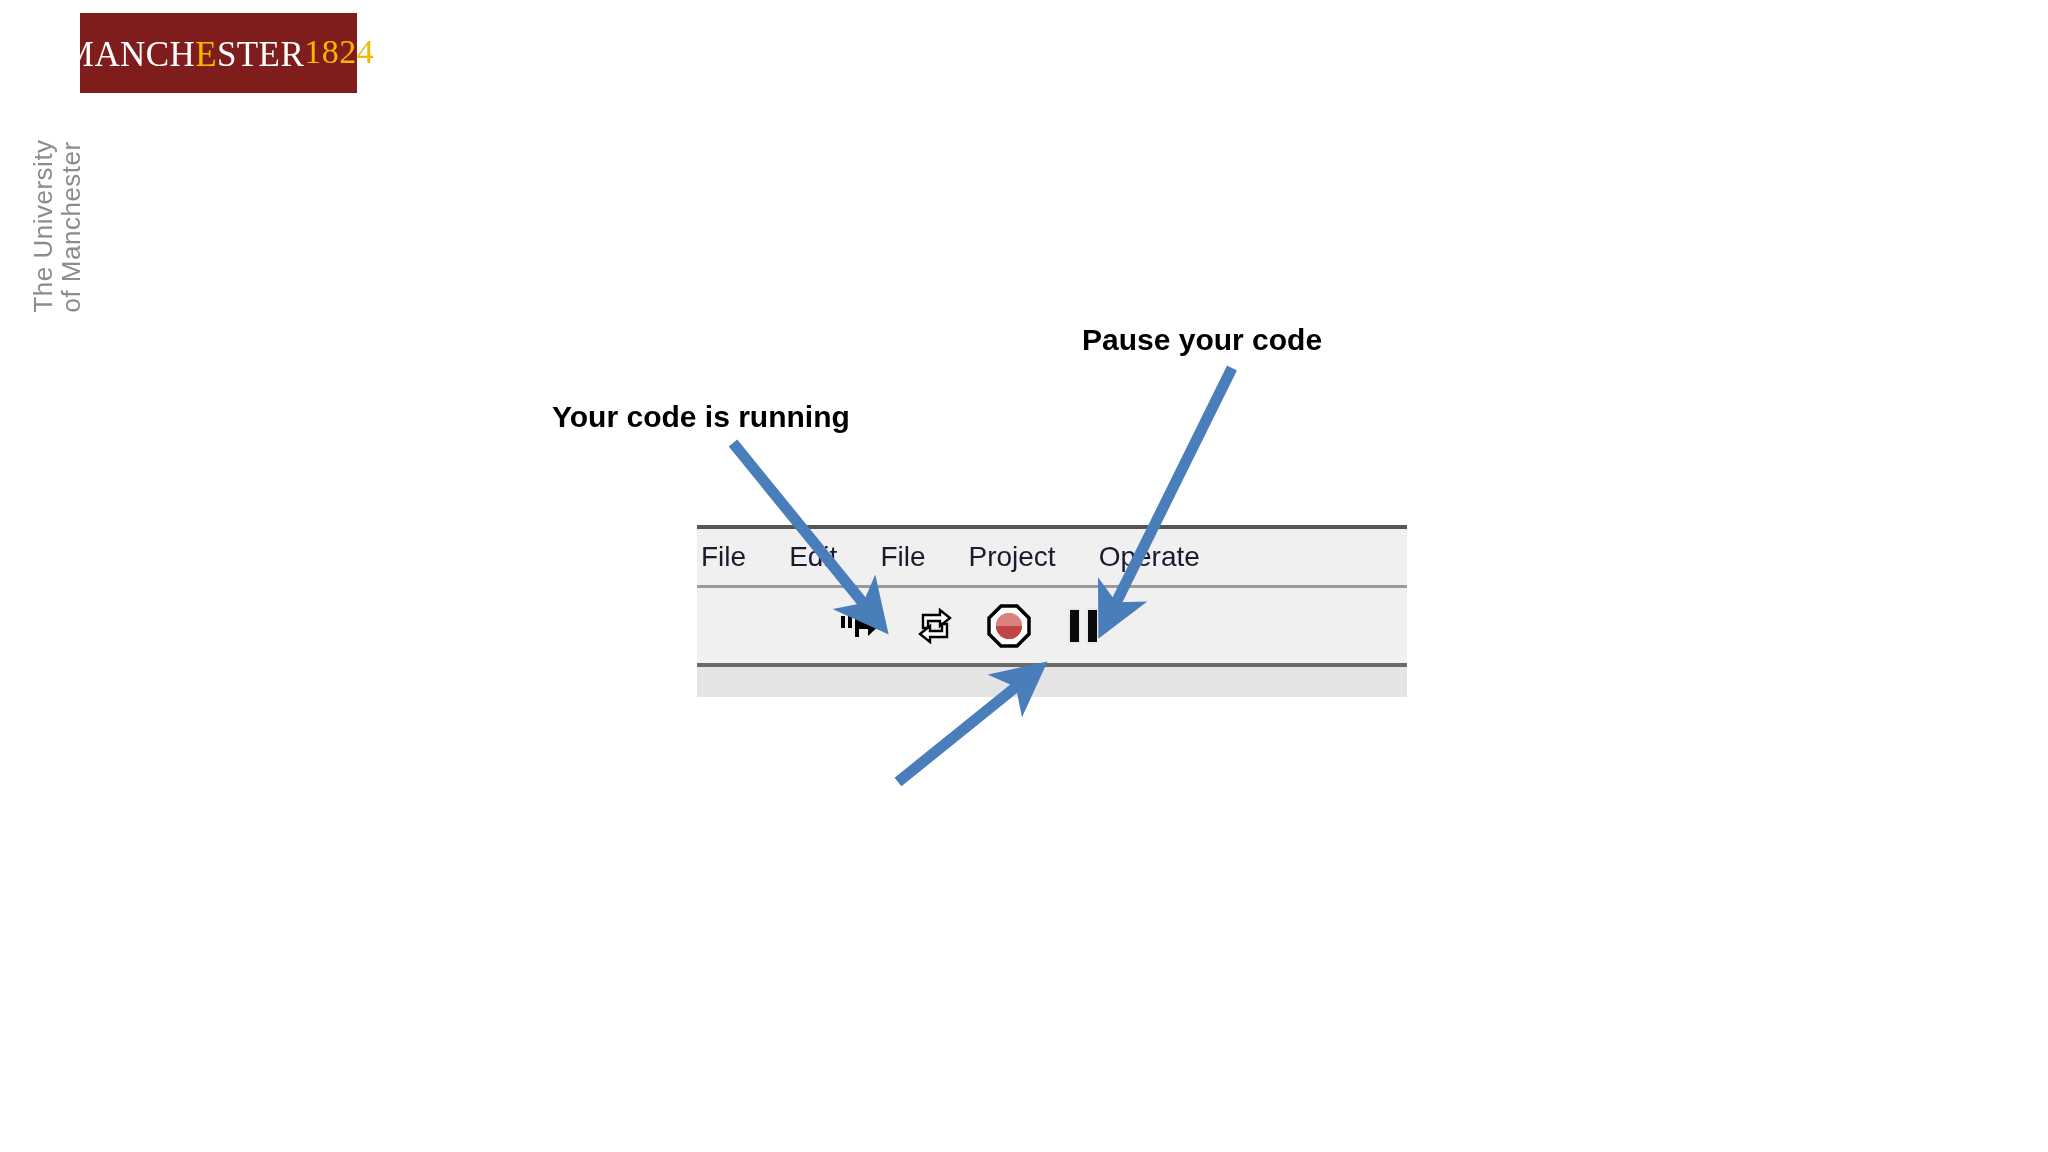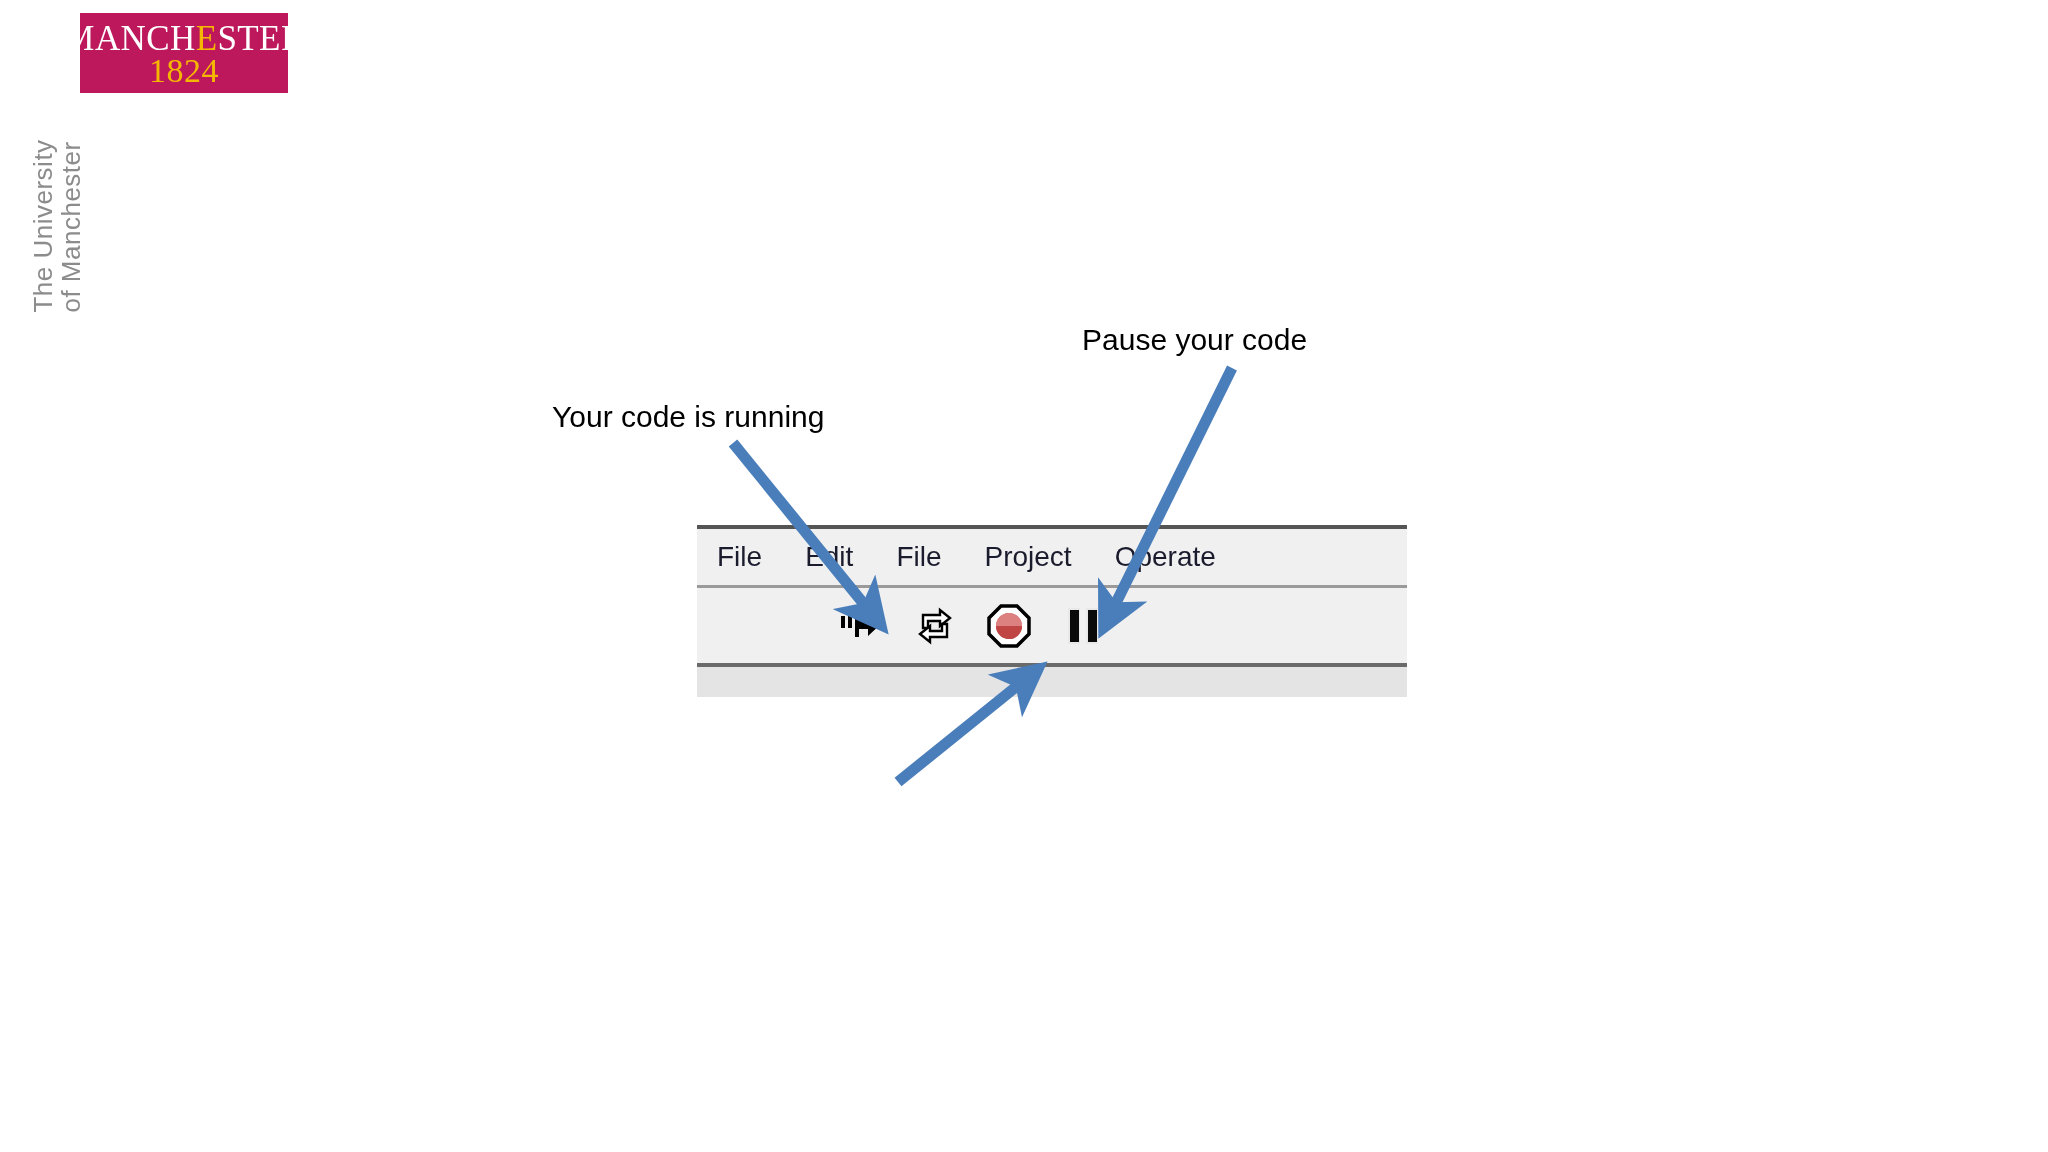--- a/index.html
+++ b/index.html
@@ -16,25 +16,24 @@
     height: 1152px;
     background: #ffffff;
     overflow: hidden;
   }
 
   
   #uom-logo {
     position: absolute;
     left: 80px;
     top: 13px;
-    width: 208px;
+    width: 277px;
     height: 80px;
-    background: #be185d;
-    display: flex;
-    flex-direction: column;
+    background: #7f1d1d;
+    display: flex;
     align-items: center;
     justify-content: center;
     line-height: 1;
   }
   #uom-wordmark {
     font-family: "Liberation Serif", serif;
     font-size: 35px;
     letter-spacing: 0.4px;
     white-space: nowrap;
     color: #ffffff;
@@ -78,21 +77,21 @@
     font-size: 38px;
     font-weight: bold;
     color: #000000;
     letter-spacing: -0.3px;
   }
 
   
   .callout {
     position: absolute;
     font-size: 30px;
-    font-weight: normal;
+    font-weight: bold;
     color: #000000;
     white-space: nowrap;
   }
   #label-running { left: 540px; top: 400px; margin-left: 12px; }
   #label-pause   { left: 1082px; top: 323px; }
   #label-abort {
     position: absolute;
     left: 726px;
     top: 800px;
     font-size: 48px;
@@ -123,21 +122,21 @@
     position: absolute; left: 0; top: 0;
     width: 100%; height: 4px;
     background: #555555;
   }
   #lv-menubar {
     position: absolute; left: 0; top: 4px;
     width: 100%; height: 56px;
     background: #f0f0f0;
     display: flex;
     align-items: center;
-    padding-left: 20px;
+    padding-left: 4px;
     box-sizing: border-box;
   }
   .lv-menu-item {
     font-family: "Liberation Sans", sans-serif;
     font-size: 28px;
     color: #1b1b2e;
     margin-right: 43px;
     white-space: nowrap;
   }
   #lv-menu-sep {

